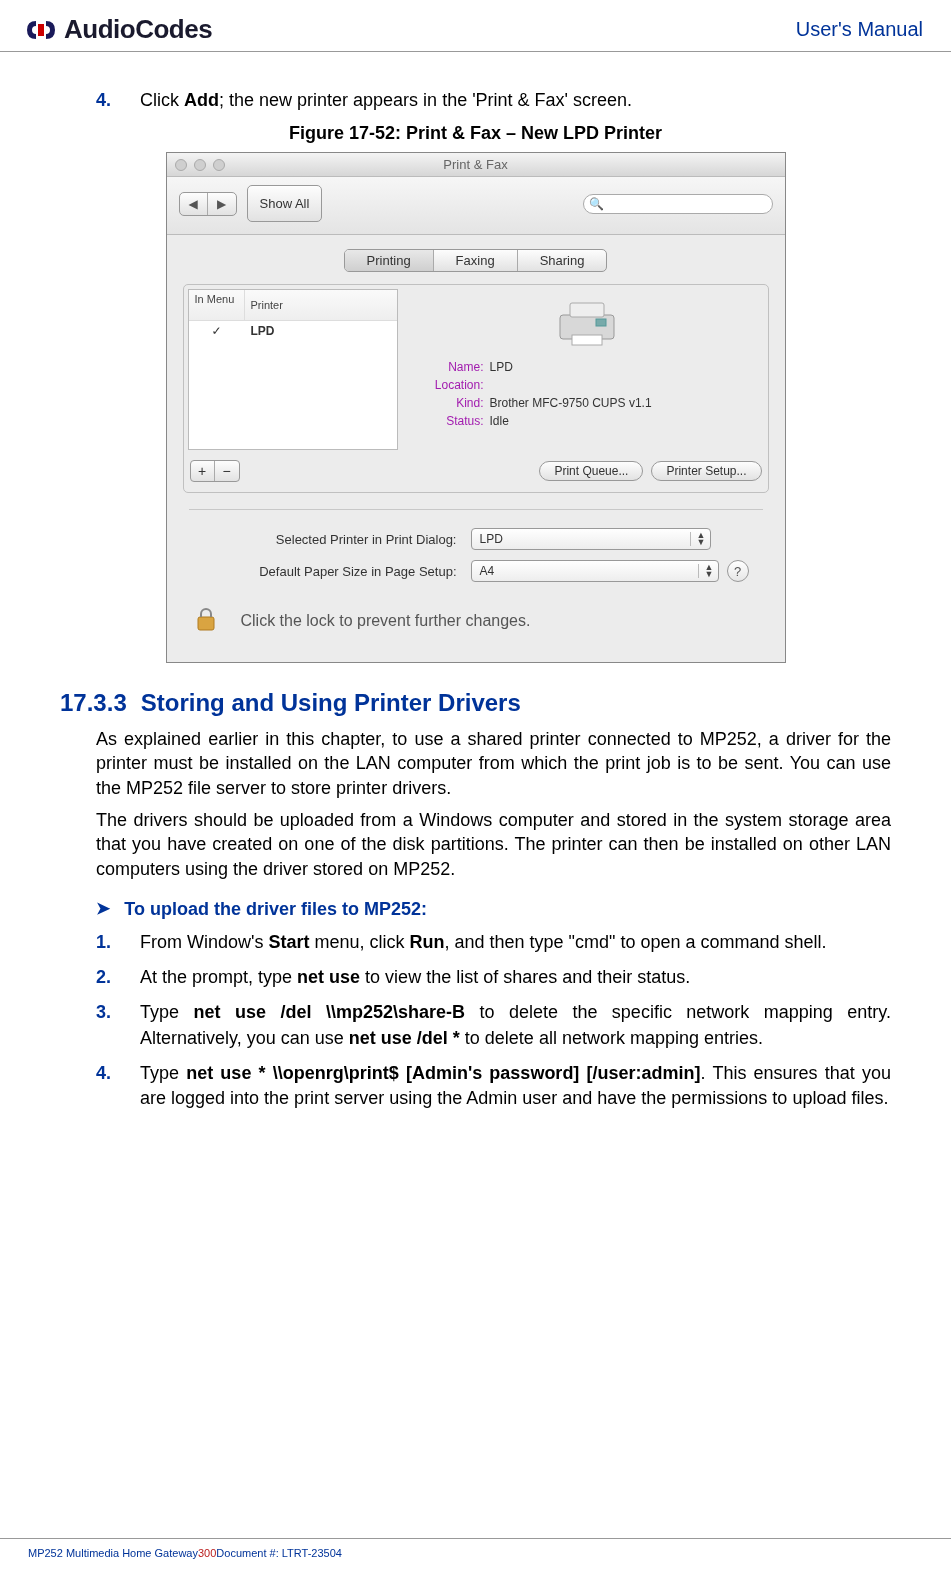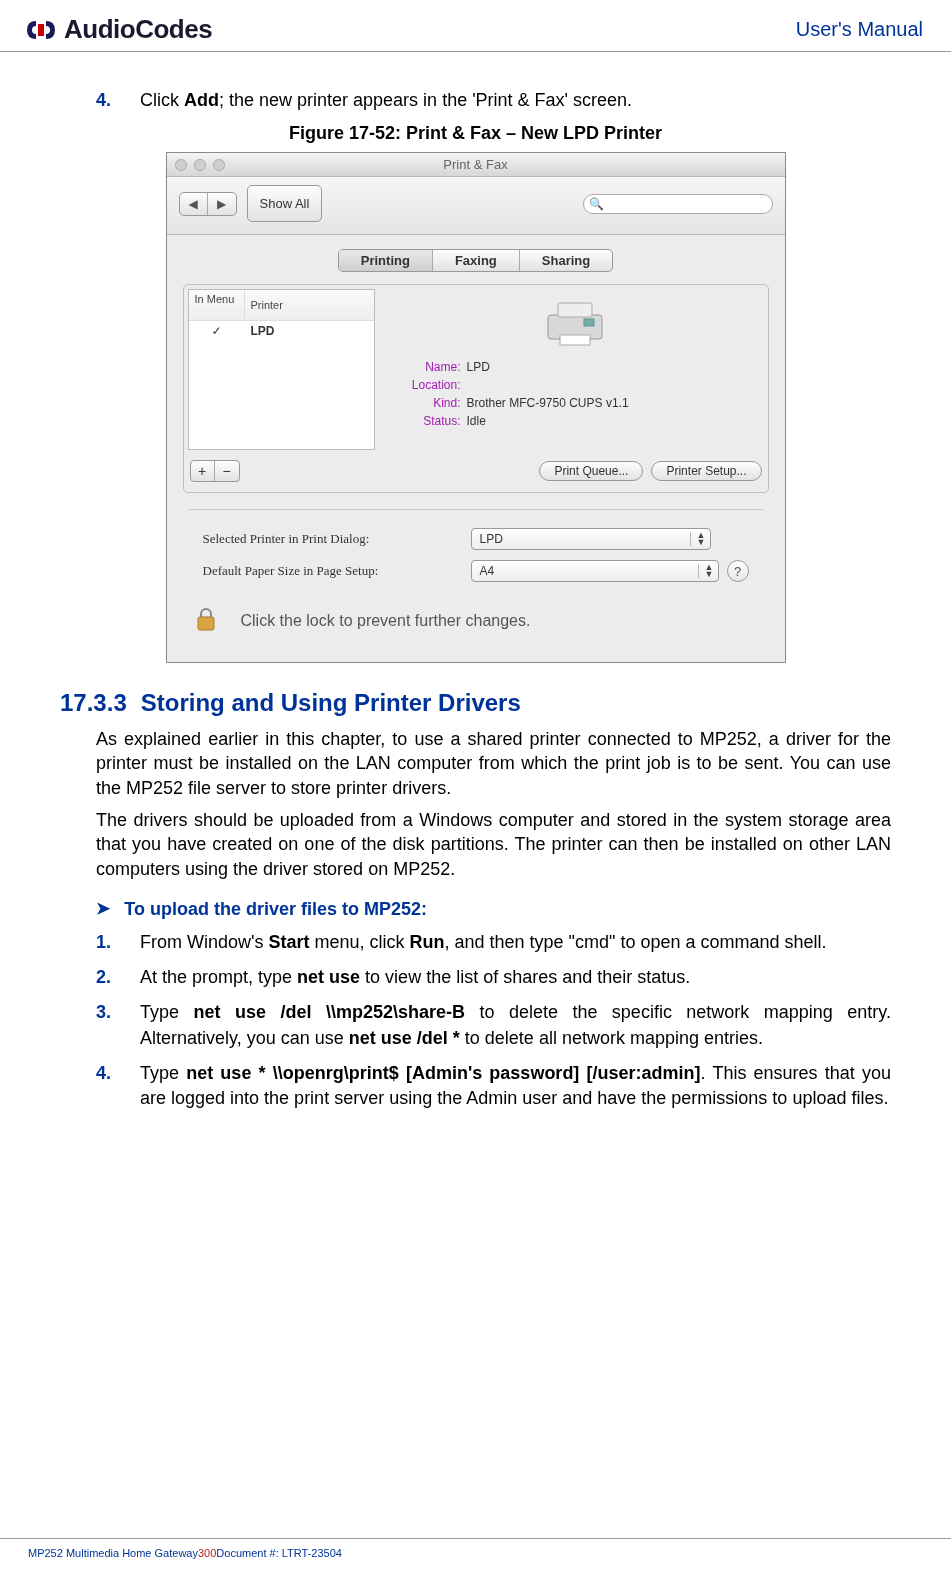--- a/index.html
+++ b/index.html
@@ -150,39 +150,38 @@
       display: flex;
       border: 1px solid #999;
       border-radius: 5px;
       overflow: hidden;
       background: linear-gradient(#fdfdfd, #e2e2e2);
     }
     .pill {
       padding: 3px 22px;
       font-size: 13px;
       border-right: 1px solid #aaa;
-      font-weight: bold;
     }
     .pill:last-child { border-right: none; }
     .pill.active {
       background: linear-gradient(#e8e8e8, #cfcfcf);
     }
     .panel {
       border: 1px solid #c0c0c0;
       border-radius: 5px;
       padding: 0 0 10px 0;
       background: #ececec;
     }
     .printer-row {
       display: flex;
       gap: 12px;
       padding: 4px 4px 0 4px;
     }
     .printer-list {
-      width: 187px;
+      width: 210px;
       background: #fff;
       border: 1px solid #bbb;
       border-radius: 0;
     }
     .plist-header {
       display: flex;
       font-size: 11px;
       color: #444;
       background: linear-gradient(#fafafa, #eee);
       border-bottom: 1px solid #ddd;
@@ -237,21 +236,21 @@
       font-size: 12px;
     }
     .select-row {
       display: flex;
       align-items: center;
       gap: 8px;
       margin: 0 20px;
       padding-top: 18px;
       font-size: 13px;
     }
-    .select-row .label { flex: 0 0 260px; padding-right: 6px; font-family: Liberation Serif, serif; }
+    .select-row .label { flex: 0 0 260px; text-align: right; padding-right: 6px; }
     .mac-select {
       flex: 1;
       display: flex;
       align-items: center;
       justify-content: space-between;
       border: 1px solid #999;
       border-radius: 4px;
       background: linear-gradient(#fff, #ededed);
       height: 22px;
       padding: 0 4px 0 8px;

